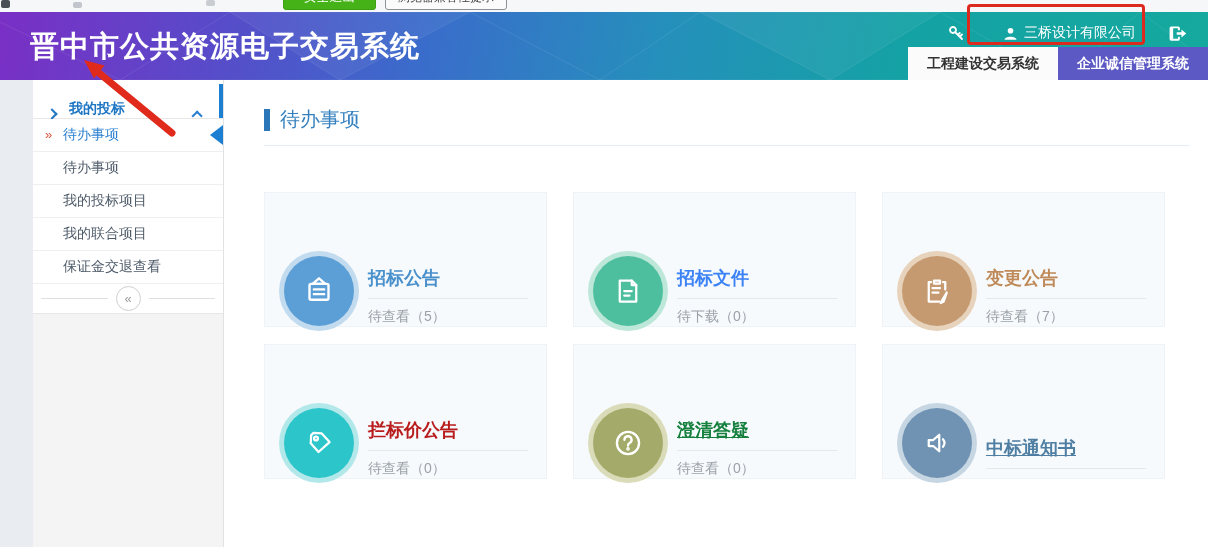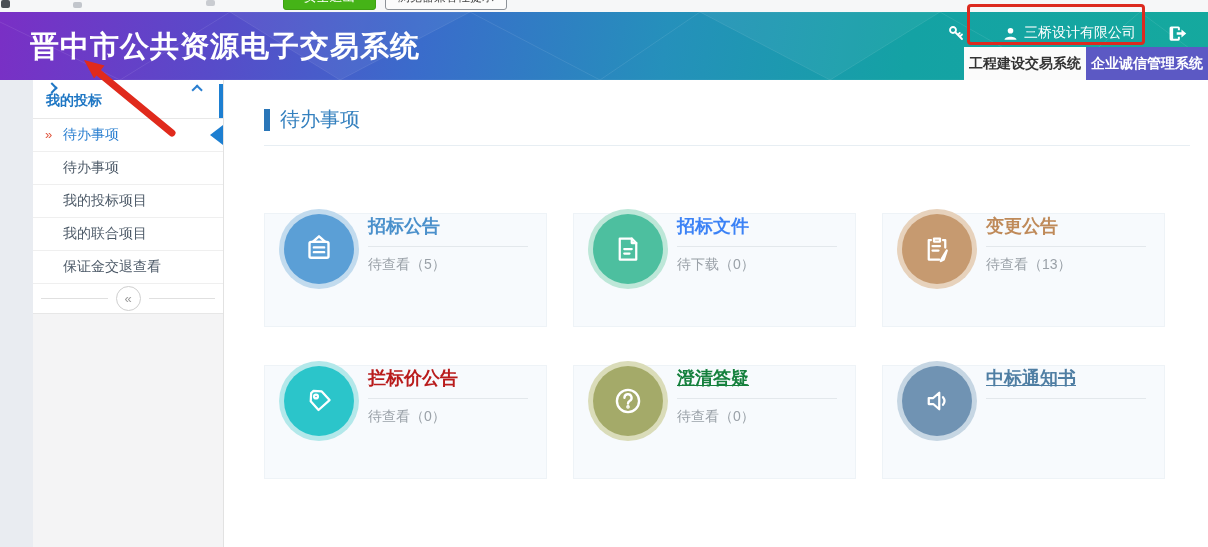--- a/index.html
+++ b/index.html
@@ -22,39 +22,39 @@
             background:linear-gradient(100deg,#7a2fc5 0%,#584bc9 18%,#3a6ccb 35%,#2590bb 55%,#14a2a4 75%,#15a99e 100%); }
   .facets { position:absolute; inset:0; pointer-events:none; }
   .header h1 { position:absolute; left:30px; top:15px; color:#fff; font-size:29px;
                font-weight:bold; letter-spacing:1px; }
   .user-row { position:absolute; right:18px; top:8px; height:26px; display:flex;
               align-items:center; color:#fff;text-align:right; }
   .hicon { display:flex; align-items:center; justify-content:center; width:26px; height:26px; cursor:pointer; }
   .user-chip { display:flex; align-items:center; margin:0 28px 0 34px; cursor:pointer; font-size:14px; }
   .user-chip svg { margin-right:6px; }
   .tabs { position:absolute; right:0; bottom:0; display:flex; height:33px; }
-  .tab { display:flex; align-items:center; justify-content:center; padding:0 5px;
+  .tab { display:flex; align-items:center; justify-content:center; padding:0 19px;
          font-size:14px; font-weight:bold; cursor:pointer; }
   .tab.active { background:#fbfbfb; color:#333; }
   .tab.inactive { background:#5c59c4; color:#fff; }
 
   
   .anno-box { position:absolute; left:967px; top:4px; width:178px; height:41px;
               border:3px solid #dc2a1f; border-radius:4px; z-index:30; pointer-events:none; }
   .anno-arrow { position:absolute; left:0; top:0; width:1208px; height:547px;
                 z-index:29; pointer-events:none; }
 
   
   .layout { display:flex; width:100%; height:467px; }
   .left-rail { width:33px; height:100%; background:#e9ecf1; }
   .sidebar { position:relative; width:191px; height:100%; background:#fff;
              border-right:1px solid #e2e2e2; display:flex; flex-direction:column; padding-top:4px; }
   .side-scrollbar { position:absolute; right:0; top:4px; width:4px; height:200px; background:#1d7fd1; }
-  .menu-head { position:relative; height:35px; display:flex; align-items:flex-start;
-               border-bottom:1px solid #e8e8e8; cursor:pointer;flex-direction:column; }
+  .menu-head { position:relative; height:35px; display:flex; align-items:flex-end;
+               border-bottom:1px solid #e8e8e8; cursor:pointer; }
   .menu-head .chev-right { margin-left:15px; }
   .menu-head .label { margin-left:13px; font-size:14px; font-weight:bold; color:#1f77c4; }
   .menu-head .chev-up { position:absolute; right:24px; }
   .chev-right { width:8px; height:8px; border-right:2px solid #1f77c4; border-top:2px solid #1f77c4;
                 transform:rotate(45deg); display:inline-block; }
   .chev-up { width:8px; height:8px; border-right:2px solid #2a7fd0; border-top:2px solid #2a7fd0;
              transform:rotate(-45deg) translateY(3px); display:inline-block; }
   .menu-list { position:relative; }
   .menu-list::before { content:""; position:absolute; left:16px; top:0; bottom:14px;
                        border-left:1px dotted #c6c6c6; }
@@ -75,22 +75,22 @@
 
   
   .content { flex:1; background:#fff; padding:26px 18px 0 40px; }
   .page-title-wrap { border-bottom:1px solid #e7eef3; padding-bottom:12px; }
   .page-title { display:flex; align-items:center; }
   .title-bar { width:6px; height:22px; background:#2a76b8; margin-right:10px; }
   .page-title span { font-size:20px; color:#3581bf; }
 
   .cards { margin-top:46px; display:grid; grid-template-columns:repeat(3,283px);
            grid-auto-rows:135px; column-gap:26px; row-gap:17px; }
-  .card { background:#f7fafd; border:1px solid #eef3f7; display:flex; align-items:flex-start;
-          padding:0 18px 0 19px; cursor:pointer;margin-top:21px; }
+  .card { background:#f7fafd; border:1px solid #eef3f7; display:flex; align-items:flex-end;
+          padding:0 18px 0 19px; cursor:pointer; }
   .circle { width:70px; height:70px; border-radius:50%; flex:none; display:flex;
             align-items:center; justify-content:center; margin-right:14px; }
   .card-text { flex:1; min-width:0; }
   .card-title { font-size:18px; font-weight:bold; }
   .card-sep { height:1px; background:#e3e8ec; margin:8px 0 9px 0; }
   .card-status { font-size:14px; color:#9aa1a8; }
 </style>
 </head>
 <body>
 
@@ -243,21 +243,21 @@
             <path d="M20 10 H28 V14 H20 Z"></path>
               <path d="M16 12 H13 V38 H27"></path>
               <path d="M32 12 H35 V22"></path>
             <path d="M18 20 H28 M18 26 H26"></path>
               <path d="M37 26 L31 36 L29 40 L33 38 Z"></path>
           </svg>
         </div>
         <div class="card-text">
           <div class="card-title" style="color: rgb(191, 138, 89);">变更公告</div>
           <div class="card-sep"></div>
-          <div class="card-status">待查看（13）</div>
+          <div class="card-status">待查看（7）</div>
         </div>
       </div>
 
       <div class="card">
         <div class="circle" style="background: rgb(43, 197, 202); box-shadow: rgb(179, 232, 234) 0px 0px 0px 5px;">
           <svg width="36" height="36" viewBox="0 0 48 48" fill="none" stroke="#fff" stroke-width="3" stroke-linejoin="round">
             <path d="M27 11 L38 22 L24 36 L13 25 L13 14 L16 11 Z" transform="rotate(3 24 24)"></path>
             <circle cx="20" cy="18" r="2.6"></circle>
           </svg>
         </div>

